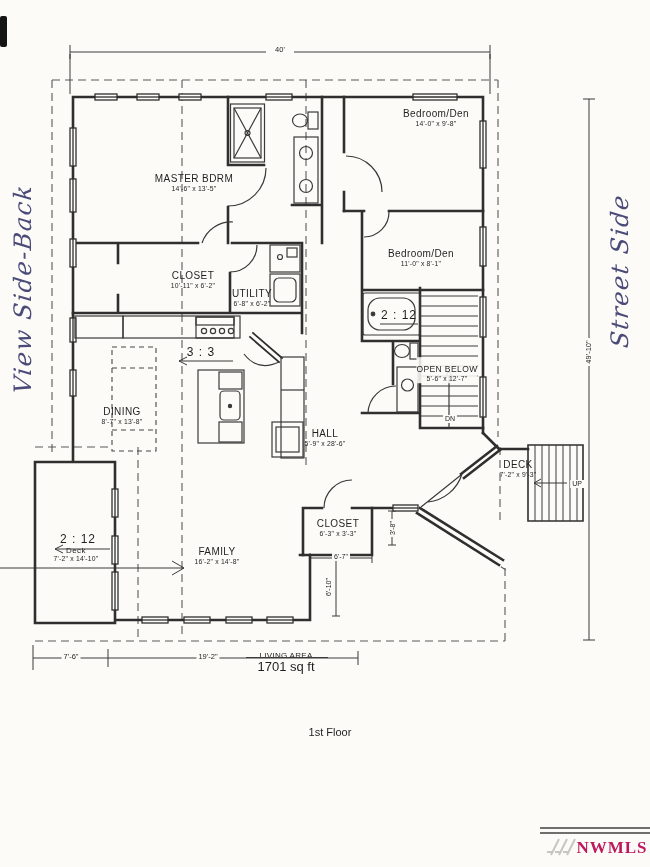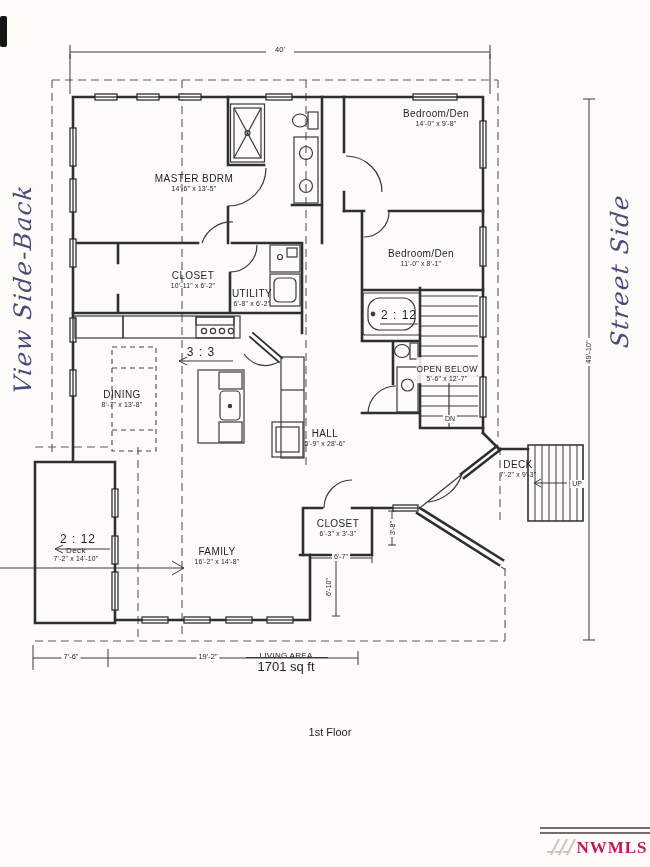--- a/index.html
+++ b/index.html
@@ -264,21 +264,21 @@
   <div class="lbl openbelow" style="left:447px;top:370px">
     <div class="rname">OPEN BELOW</div>
     <div class="rdims">5'-6" x 12'-7"</div>
   </div>
 
   <div class="lbl" style="left:325px;top:438px">
     <div class="rname">HALL</div>
     <div class="rdims">5'-9" x 28'-6"</div>
   </div>
 
-  <div class="lbl" style="left:122px;top:399px">
+  <div class="lbl" style="left:122px;top:416px">
     <div class="rname">DINING</div>
     <div class="rdims">8'-7" x 13'-8"</div>
   </div>
 
   <div class="lbl" style="left:217px;top:556px">
     <div class="rname">FAMILY</div>
     <div class="rdims">16'-2" x 14'-8"</div>
   </div>
 
   <div class="lbl" style="left:338px;top:528px">

